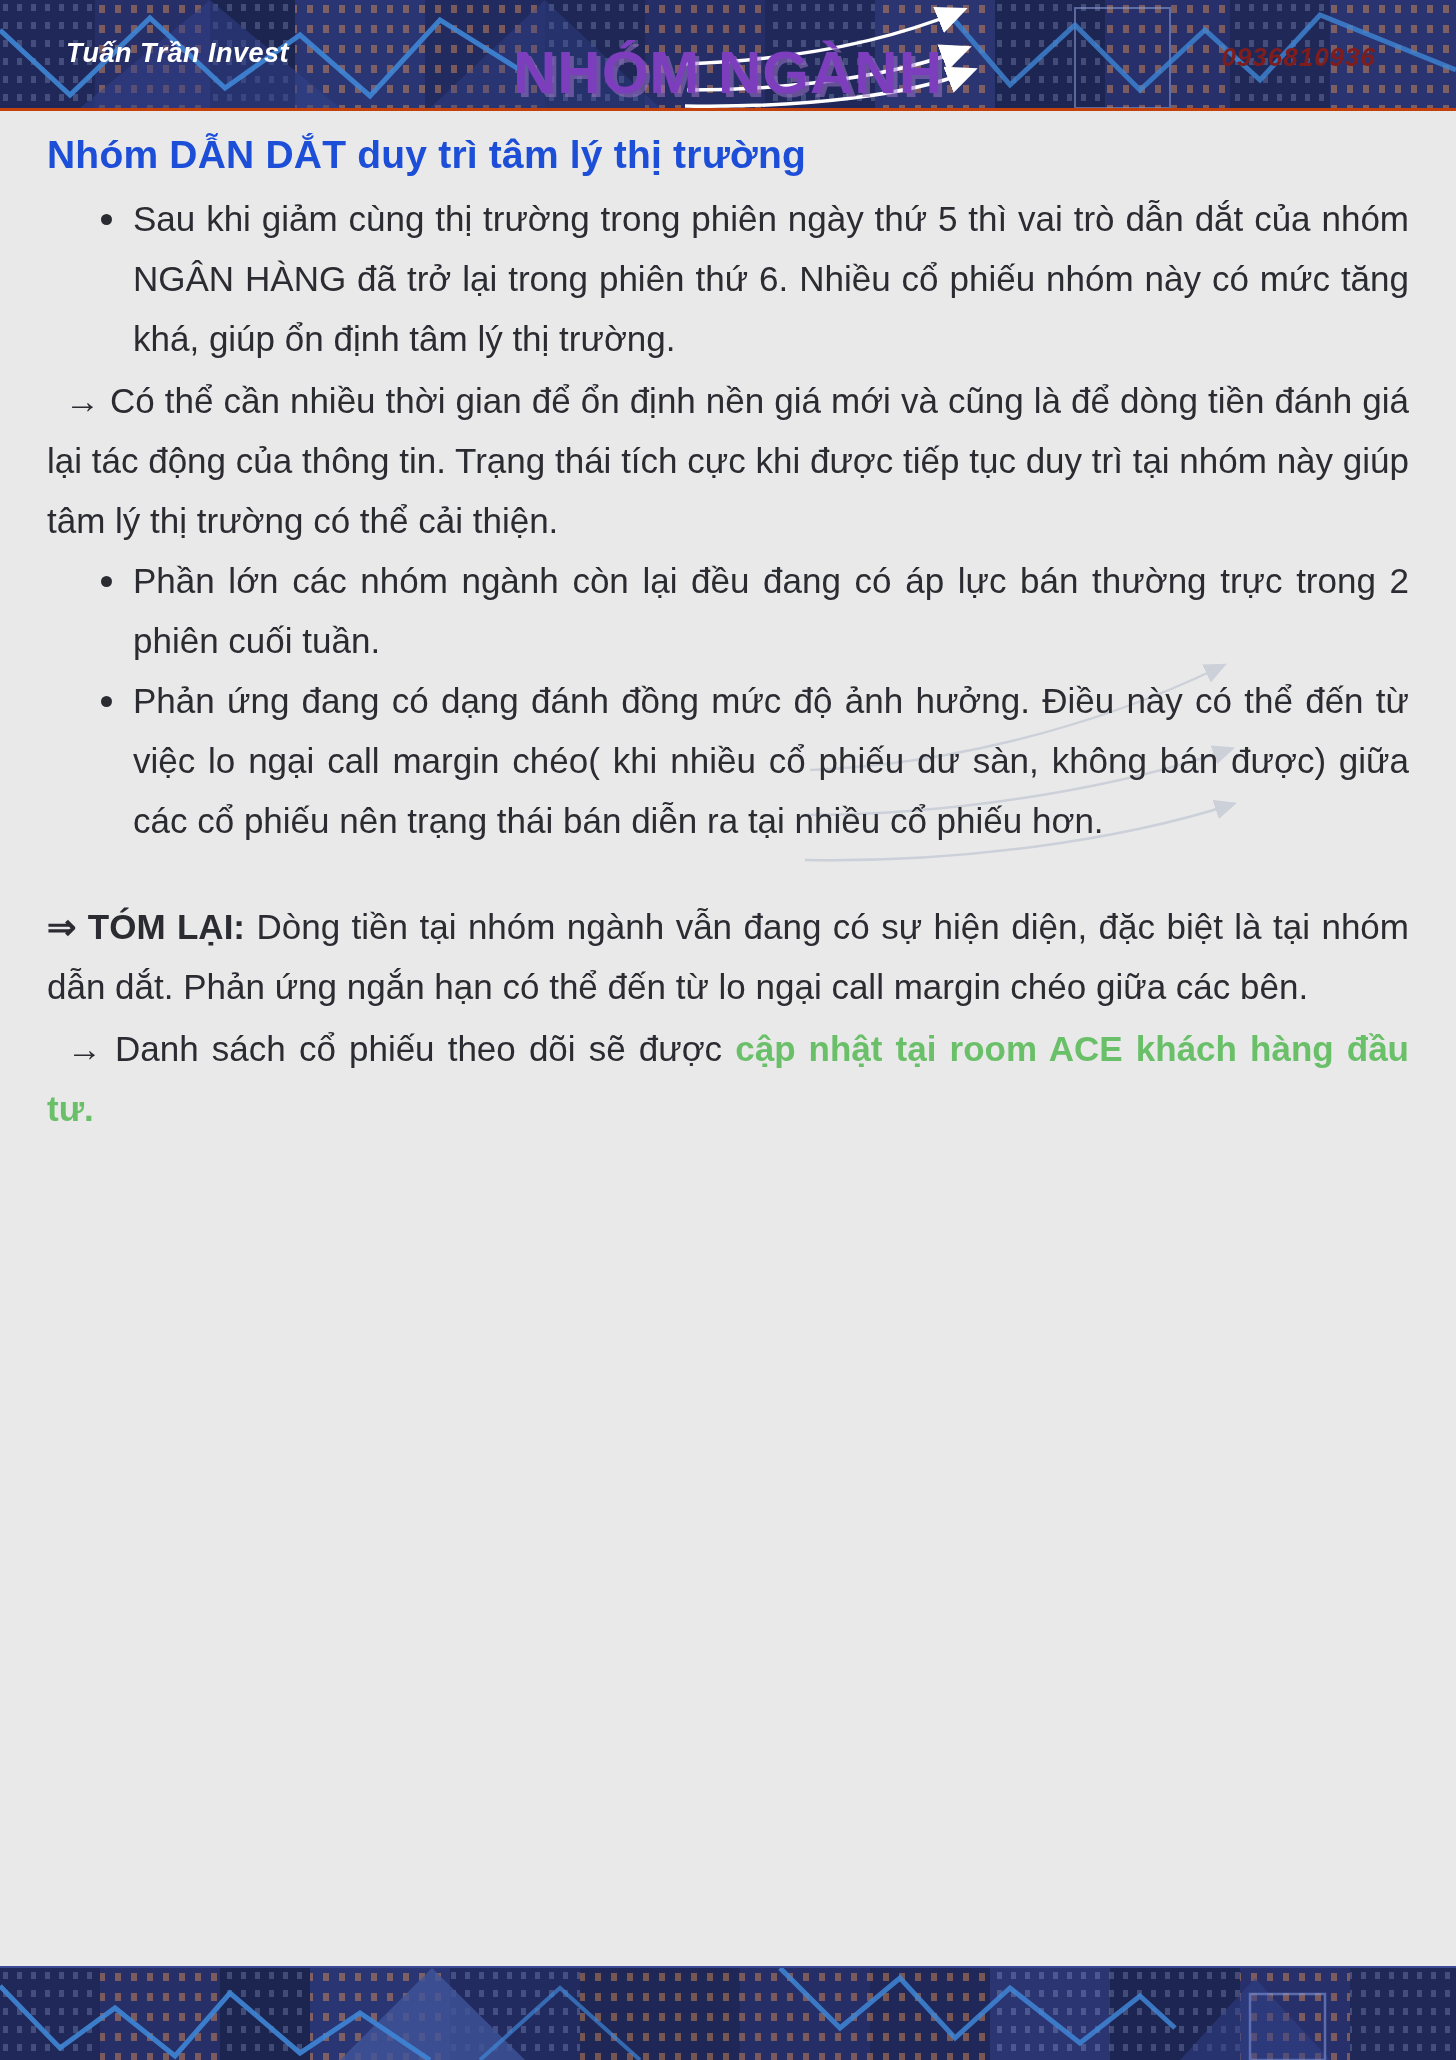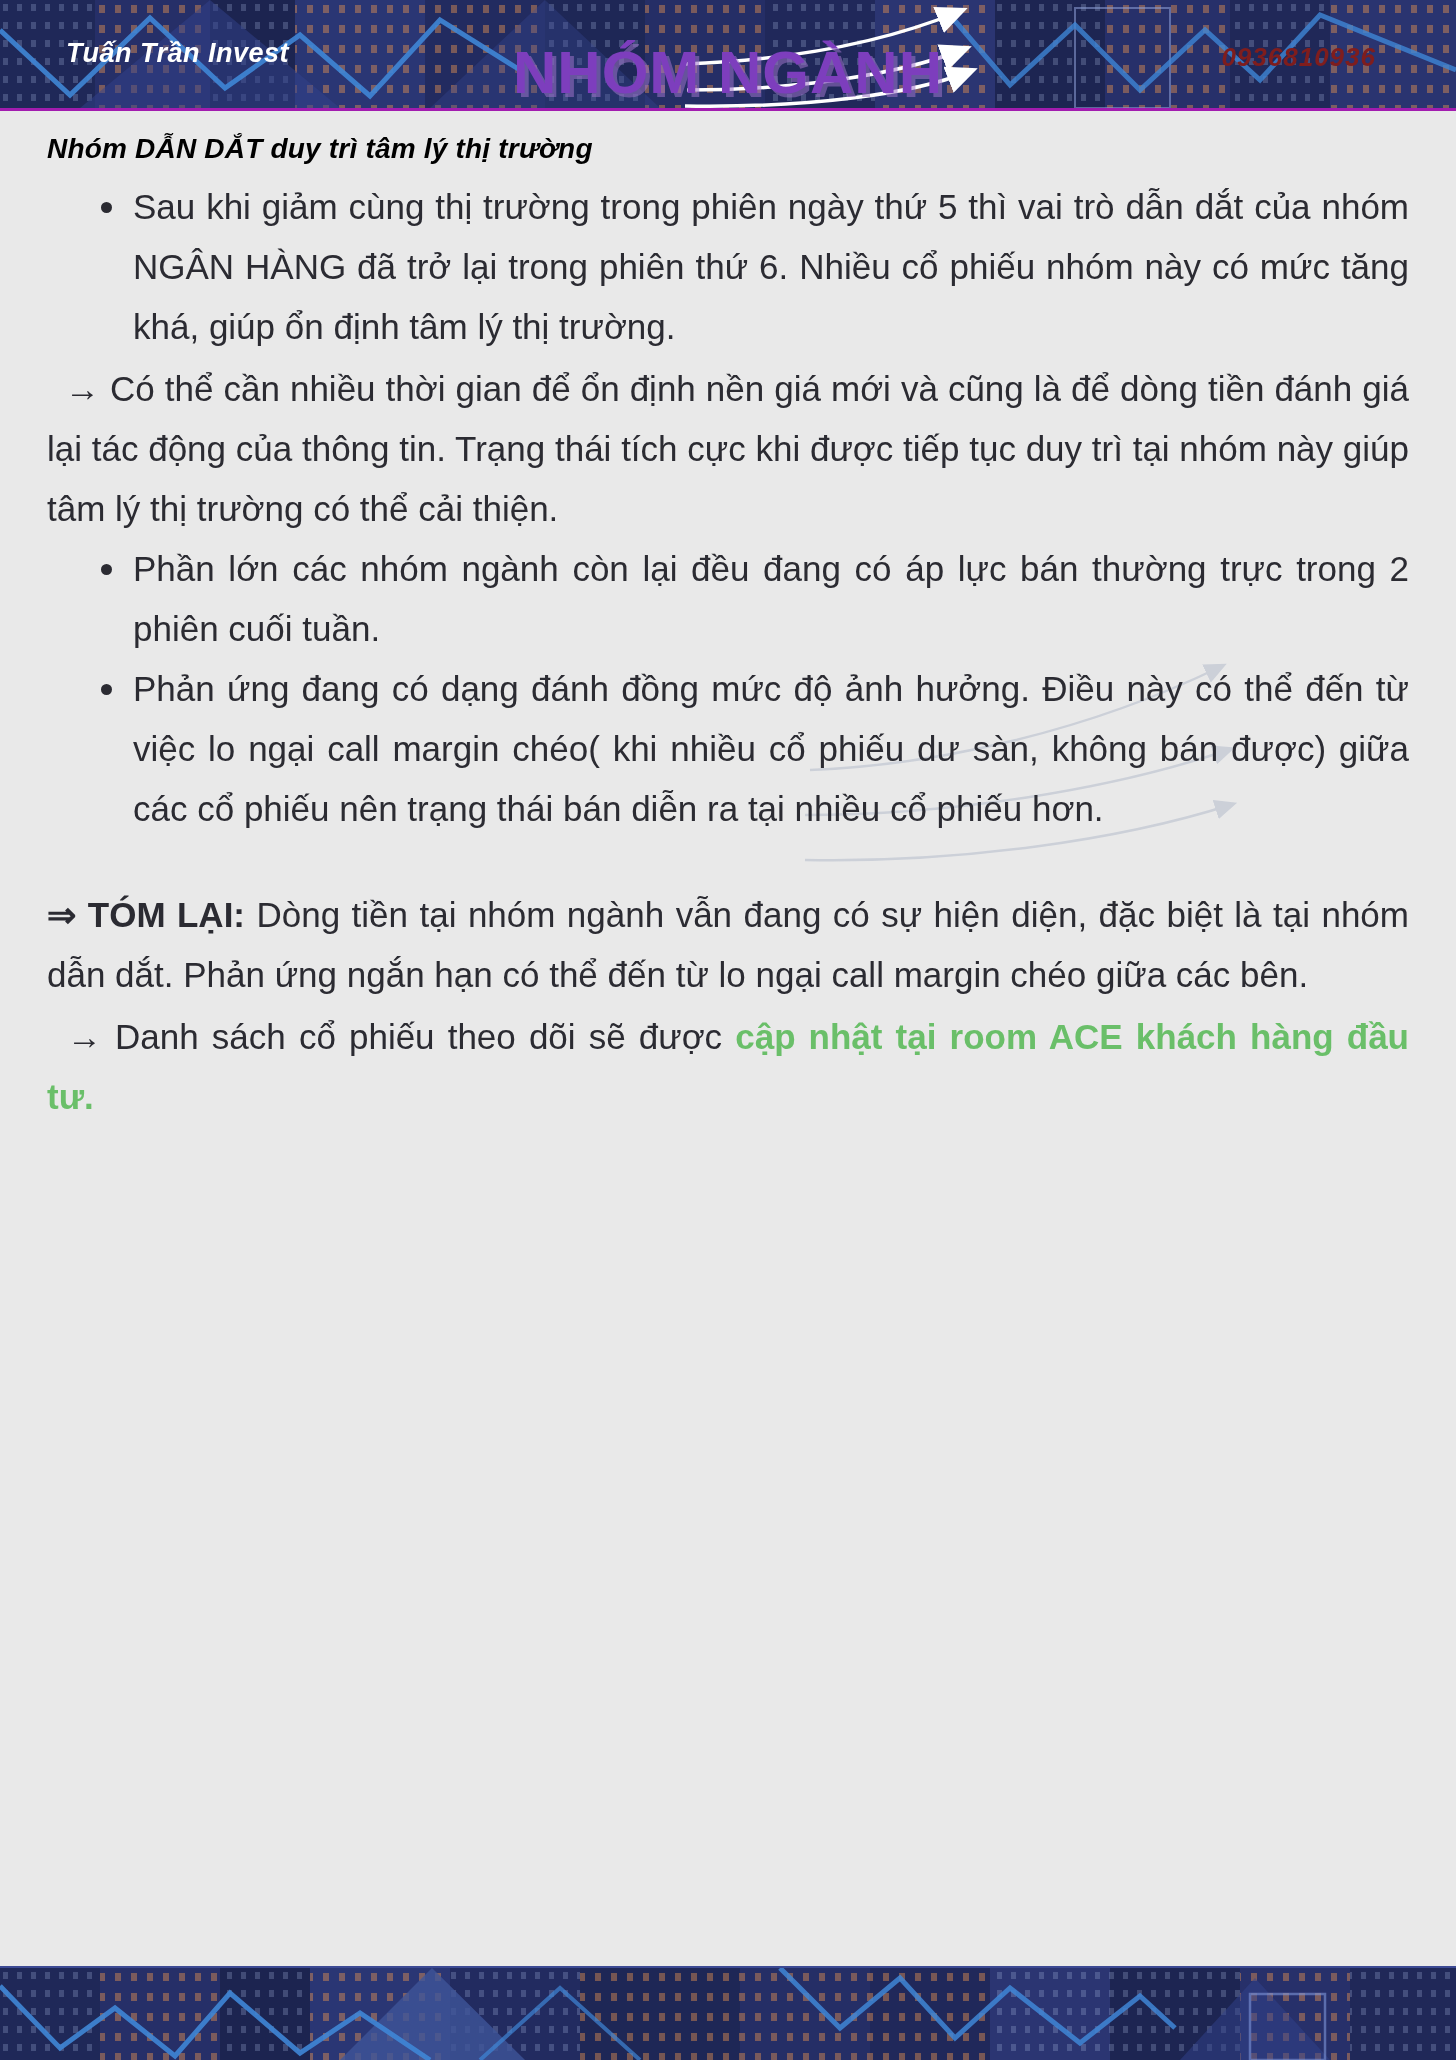--- a/index.html
+++ b/index.html
@@ -2,33 +2,33 @@
 <html lang="vi"><head>
 <meta charset="utf-8">
 <style>
   html,body{margin:0;padding:0;}
   body{background:#cfcfcf;font-family:"Liberation Sans",sans-serif;}
   .page{position:relative;width:1456px;height:2060px;margin:0 auto;background:#e9e9e9;overflow:hidden;}
 
   
   .banner{position:absolute;left:0;width:1456px;overflow:hidden;}
   .banner svg{display:block;}
-  .top-banner{top:0;height:108px;border-bottom:3px solid #a21caf;}
+  .top-banner{top:0;height:108px;border-bottom:3px solid #c2410c;}
   .bottom-banner{bottom:0;height:92px;border-top:2px solid #3c4a94;}
   .brand{position:absolute;left:66px;top:38px;color:#ffffff;font-size:27px;font-style:italic;font-weight:700;letter-spacing:.5px;}
   .phone{position:absolute;right:80px;top:42px;color:#7f1d1d;font-size:26px;font-style:italic;font-weight:700;letter-spacing:1px;}
 
   
   .watermark{position:absolute;left:790px;top:655px;z-index:1;opacity:.85;}
 
   
   .content{position:relative;z-index:2;padding:0 47px;color:#2b2b32;}
   .page-title{margin:38px 0 4px;text-align:center;font-size:60px;font-weight:800;letter-spacing:1px;
               color:#7d3ebd;text-shadow:4px 4px 0 rgba(157,115,201,.55);}
-  h2.section-heading{margin:26px 0 12px;font-size:28px;font-weight:700;font-style:italic;color:#000000;letter-spacing:.2px;}
+  h2.section-heading{margin:26px 0 12px;font-size:39px;font-weight:700;color:#1d4ed8;letter-spacing:.2px;}
   h2.second{margin-top:36px;}
   .content p,.content li{font-size:35px;line-height:60px;text-align:justify;margin:0;}
   ul.bullet-list{list-style:none;margin:0;padding:0 0 0 52px;}
   ul.bullet-list li{position:relative;padding-left:34px;margin:0;}
   ul.bullet-list li::before{content:"";position:absolute;left:2px;top:25px;width:11px;height:11px;border-radius:50%;background:#2b2b32;}
   p.note{margin-top:2px;text-indent:18px;}
   p.summary{margin-top:46px;}
   p.summary .lead{font-weight:800;}
   p.follow{margin-top:2px;text-indent:20px;}
   .green{color:#6abf69;font-weight:800;}

